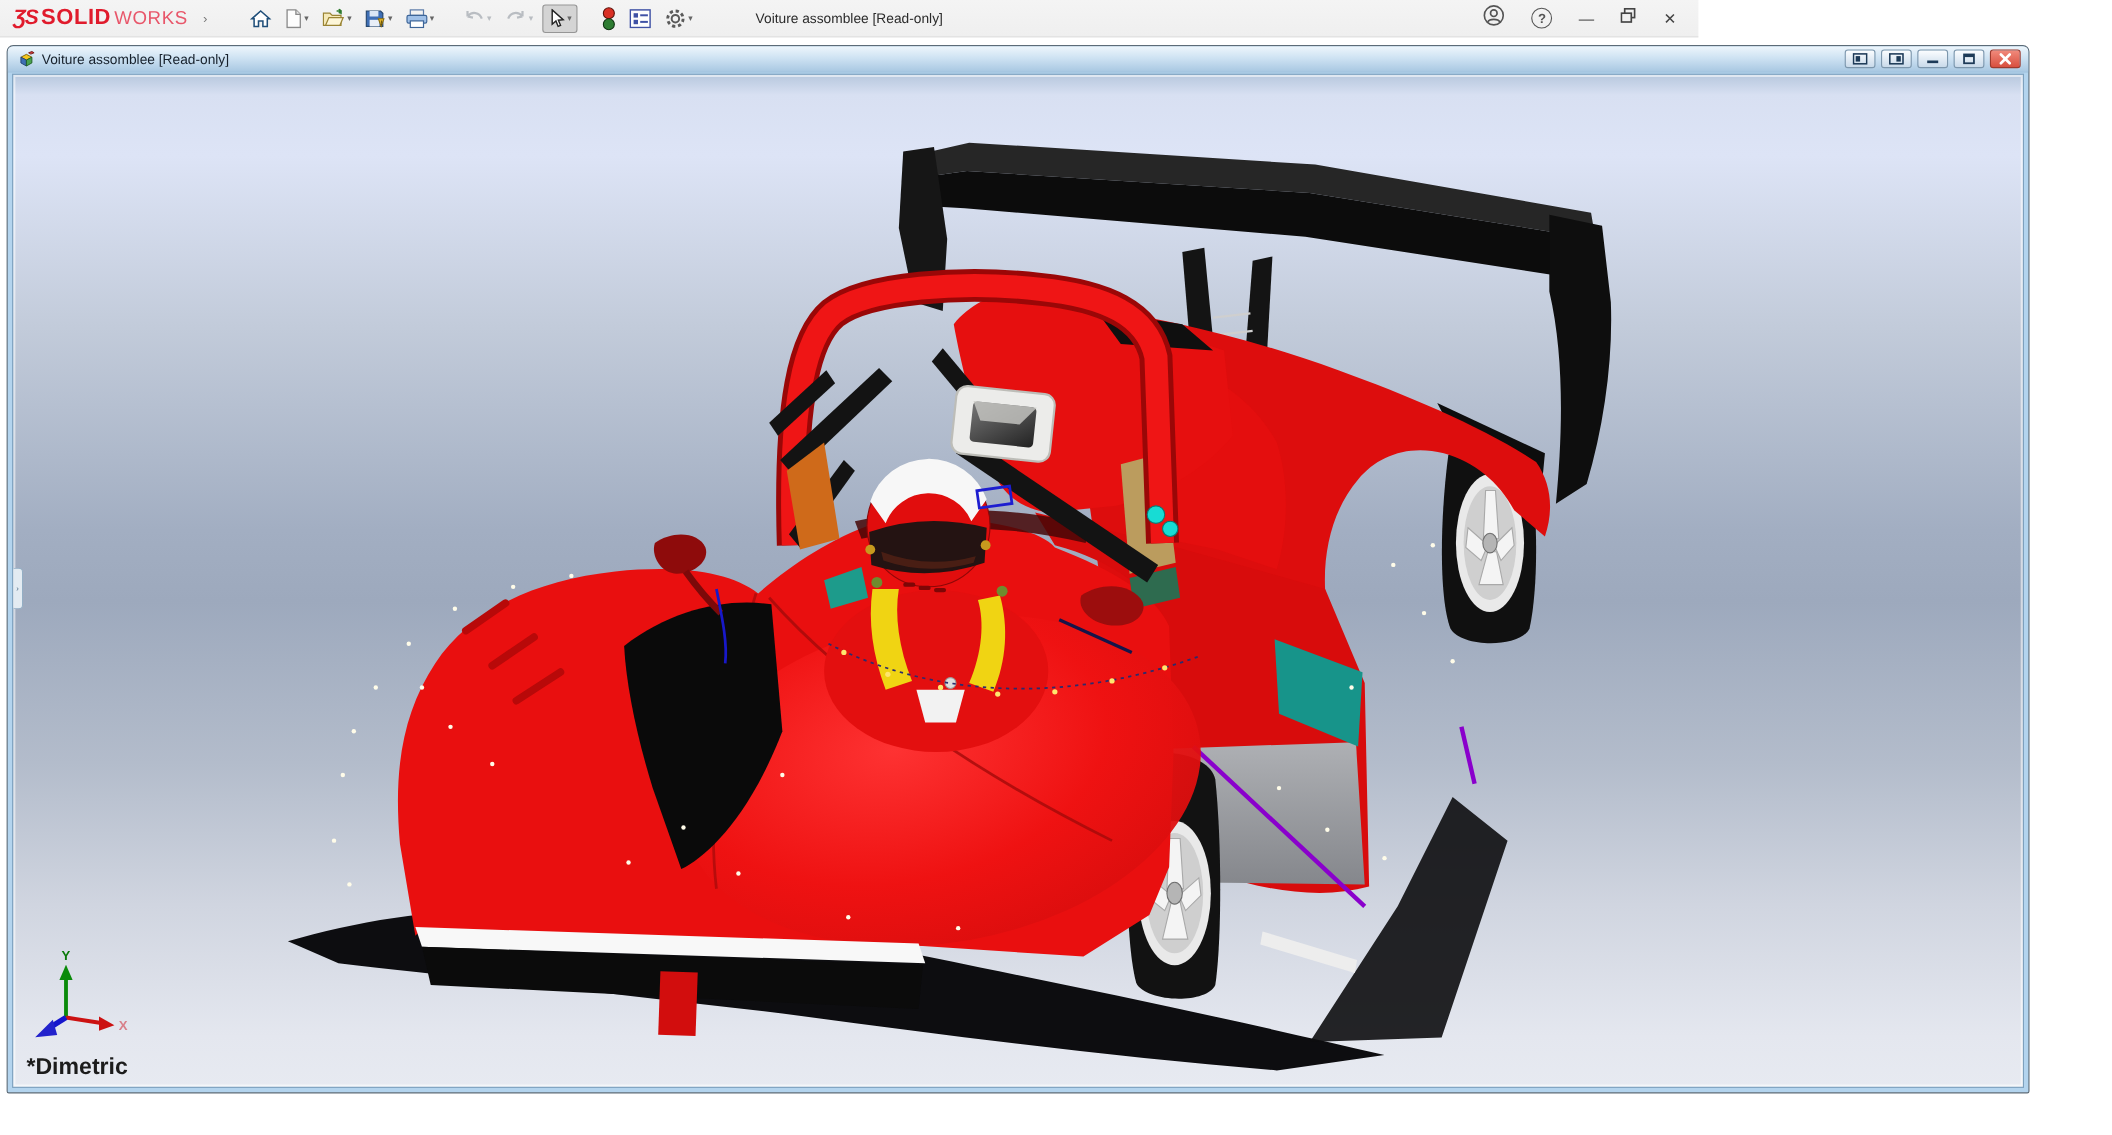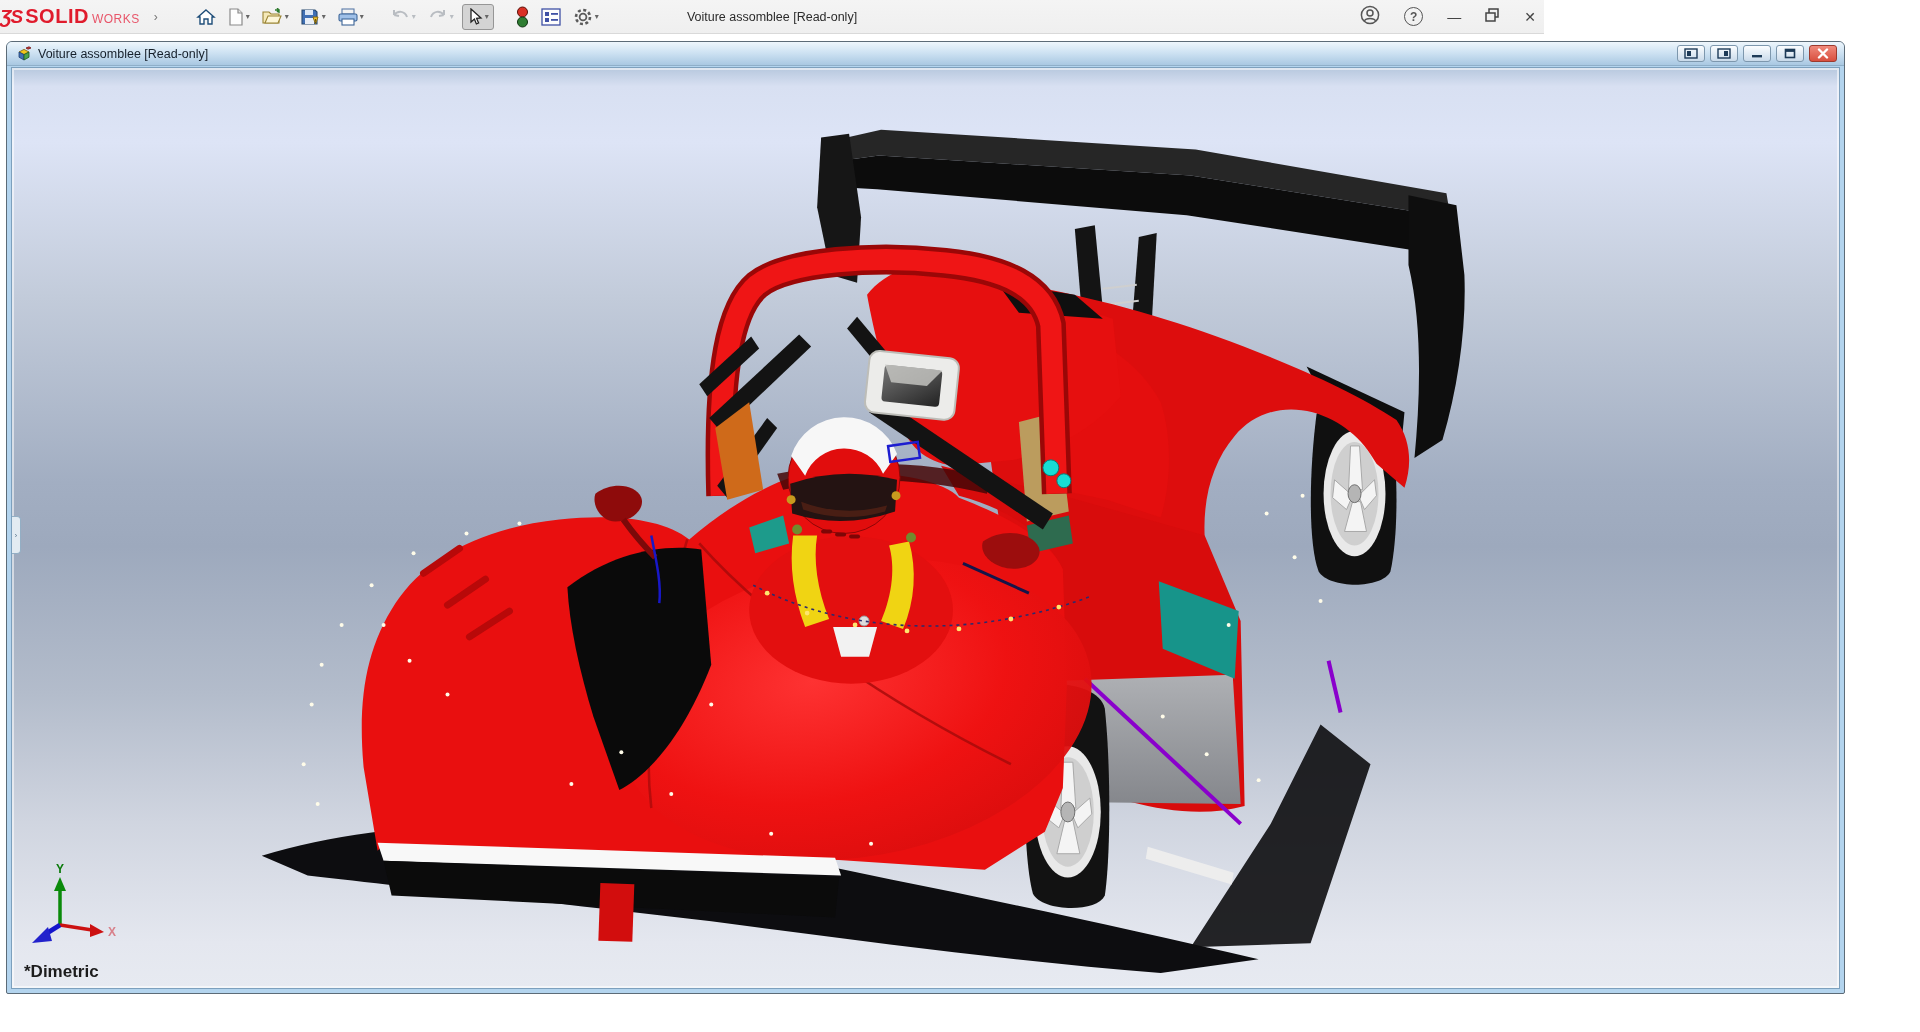--- a/index.html
+++ b/index.html
@@ -2,25 +2,25 @@
 <html><head>
 <meta charset="utf-8">
 <style>
   * { margin:0; padding:0; box-sizing:border-box; }
   html,body { width:1920px; height:1032px; overflow:hidden;
     font-family:"Liberation Sans", sans-serif; background:#ffffff; }
 
   
   .app-bar { position:absolute; top:0; left:0; width:1544px; height:34px;
     background:linear-gradient(#f4f4f4,#efefef); border-bottom:1px solid #d9d9d9;
-    display:flex; align-items:center; padding:0 0; z-index:50; }
+    display:flex; align-items:center; padding:0 12px; z-index:50; }
   .brand { display:flex; align-items:baseline; gap:3px; color:#e01b2c; white-space:nowrap; }
   .brand .mark { font-style:italic; font-weight:bold; font-size:19px; letter-spacing:-1px; }
   .brand .bold { font-weight:bold; font-size:20px; letter-spacing:.5px; }
-  .brand .light { font-weight:normal; font-size:12px; letter-spacing:.5px; color:#e8566a; }
+  .brand .light { font-weight:normal; font-size:17px; letter-spacing:.5px; color:#e8566a; }
   .brand-arrow { color:#777; font-size:12px; margin-left:14px; }
   .tools { display:flex; align-items:center; margin-left:34px; gap:4px; }
   .tool { display:flex; align-items:center; gap:2px; padding:3px 4px; border-radius:3px; }
   .tool svg { display:block; }
   .tool .caret { font-size:8px; color:#666; }
   .tool.pressed { background:#d4d4d4; border:1px solid #969696; }
   .tool-gap { width:10px; }
   .app-title { position:absolute; left:50%; transform:translateX(-50%); font-size:12.5px; color:#2b2b2b; }
   .win-controls { margin-left:auto; display:flex; align-items:center; gap:24px; padding-right:8px; }
   .win-controls .wc { color:#444; font-size:14px; line-height:1; }
@@ -41,21 +41,21 @@
   .doc-btn svg { display:block; }
   .doc-btn.close { background:linear-gradient(#f0897b,#d84f3f); border-color:#9c3a2e; }
 
   .viewport { position:absolute; top:25px; left:4px; right:4px; bottom:4px;
     border:1px solid #7da0bd; box-shadow:inset 0 0 0 2px rgba(255,255,255,.55);
     background:linear-gradient(180deg,#b7c8de 0%,#d8e0f2 2%,#dde4f6 8%,#c2cbda 25%,
       #a2aec2 45%,#9da9bd 52%,#b3bccb 68%,#d0d5e0 82%,#e4e7ef 95%,#e7eaf1 100%);
     overflow:hidden; }
   .car-svg { position:absolute; inset:0; width:100%; height:100%; }
 
-  .view-label { position:absolute; left:12px; bottom:6px; font-size:17px; font-weight:bold; color:#1c1c1c;margin-top:28px; }
+  .view-label { position:absolute; left:12px; bottom:6px; font-size:21px; font-weight:bold; color:#1c1c1c;margin-top:28px; }
   .triad { position:absolute; left:8px; bottom:30px; }
   .fm-tab { position:absolute; left:0; top:448px; width:9px; height:38px;
     background:#e3ebf2; border:1px solid #93aec4; border-left:none; border-radius:0 4px 4px 0;
     display:flex; align-items:center; justify-content:center; font-size:7px; color:#4a6a84; }
 </style>
 </head>
 <body>
 
 <div class="app-bar">
   <div class="brand">

